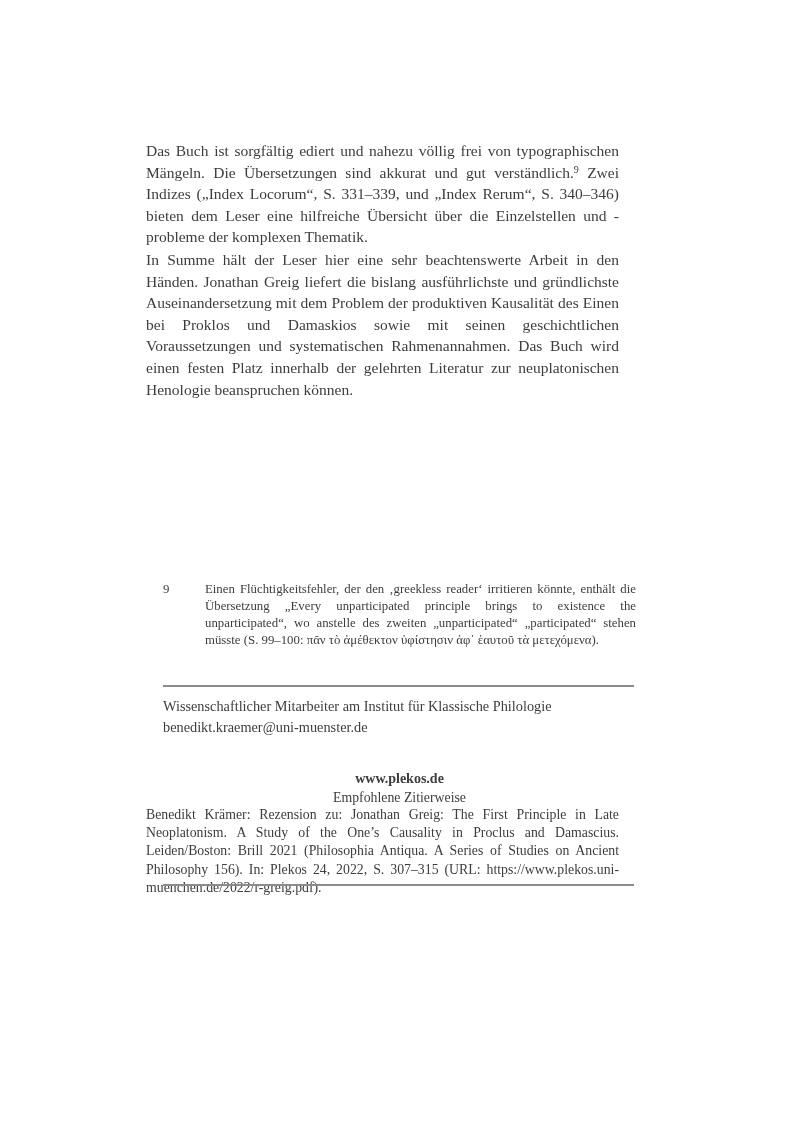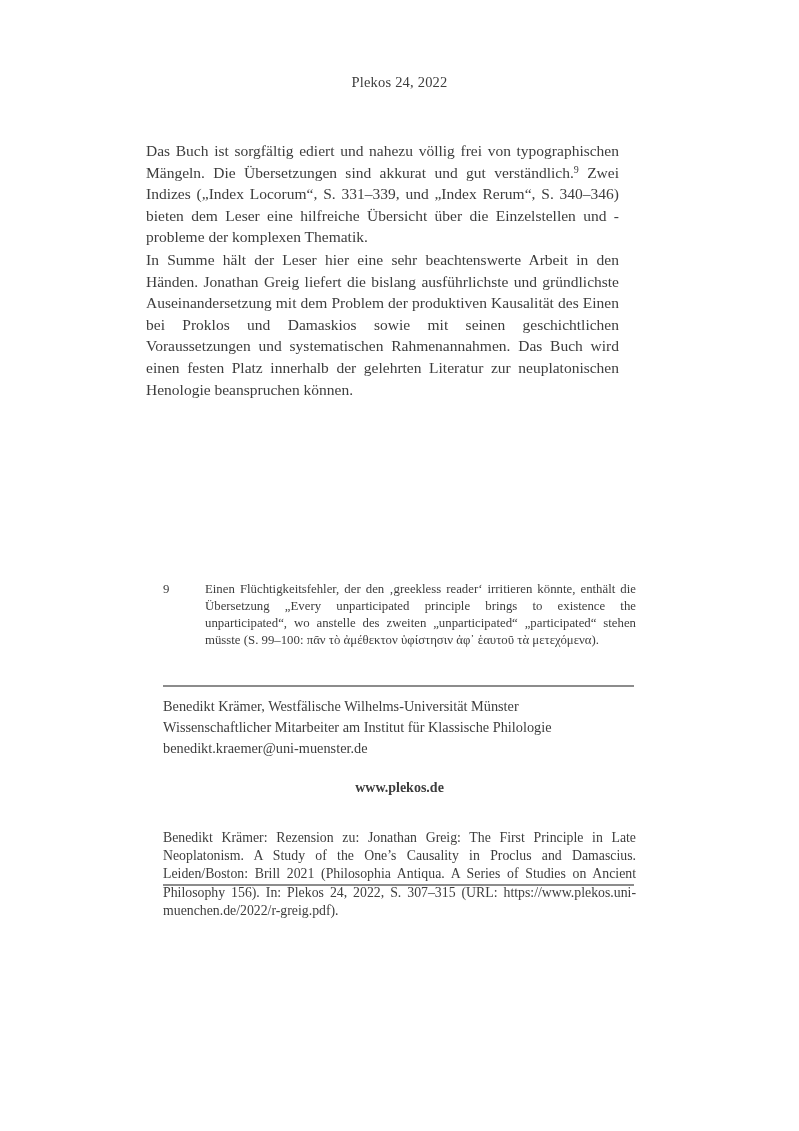--- a/index.html
+++ b/index.html
@@ -89,67 +89,64 @@
     line-height: 21px;
   }
   .site-url {
     position: absolute;
     top: 771px;
     left: 163px;
     width: 473px;
     text-align: center;
     font-weight: bold;
     font-size: 14px;
-    margin-top: 9px;
   }
   .cite-heading {
     position: absolute;
     top: 790px;
     left: 163px;
     width: 473px;
     text-align: center;
     font-size: 13.8px;
   }
   .citation {
     position: absolute;
     top: 806px;
-    left: 163px;
+    left: 146px;
     width: 473px;
     font-size: 13.8px;
     line-height: 18.2px;
     text-align: justify;
-    margin-top: 23px;
   }
 </style>
 </head>
 <body>
 
 <div class="page">
 
-  <div class="journal-title">Plekos 24, 2022</div>
 
 
   <div class="content">
     <p class="para"><span>Das Buch ist sorgfältig ediert und nahezu völlig frei von typographischen Mängeln. Die Übersetzungen sind akkurat und gut verständlich.</span><sup>9</sup><span> Zwei Indizes („Index Locorum“, S. 331–339, und „Index Rerum“, S. 340–346) bieten dem Leser eine hilfreiche Übersicht über die Einzelstellen und -probleme der komplexen Thematik.</span></p>
     <p class="para">In Summe hält der Leser hier eine sehr beachtenswerte Arbeit in den Händen. Jonathan Greig liefert die bislang ausführlichste und gründlichste Auseinandersetzung mit dem Problem der produktiven Kausalität des Einen bei Proklos und Damaskios sowie mit seinen geschichtlichen Voraussetzungen und systematischen Rahmenannahmen. Das Buch wird einen festen Platz innerhalb der gelehrten Literatur zur neuplatonischen Henologie beanspruchen können.</p>
   </div>
 
   <div class="footnote">
     <span class="fn-num">9</span>
     <span class="fn-text">Einen Flüchtigkeitsfehler, der den ‚greekless reader‘ irritieren könnte, enthält die Übersetzung „Every unparticipated principle brings to existence the unparticipated“, wo anstelle des zweiten „unparticipated“ „participated“ stehen müsste (S. 99–100: πᾶν τὸ ἀμέθεκτον ὑφίστησιν ἀφ᾽ ἑαυτοῦ τὰ μετεχόμενα).</span>
   </div>
 
   <hr class="rule rule-top">
 
   <div class="author-block">
-    <div>Benedikt Krämer, Westfälische Wilhelms-Universität Münster</div>
     <div>Wissenschaftlicher Mitarbeiter am Institut für Klassische Philologie</div>
     <div>benedikt.kraemer@uni-muenster.de</div>
   </div>
 
   <div class="site-url">www.plekos.de</div>
 
+  <div class="cite-heading">Empfohlene Zitierweise</div>
 
   <div class="citation">Benedikt Krämer: Rezension zu: Jonathan Greig: The First Principle in Late Neoplatonism. A Study of the One’s Causality in Proclus and Damascius. Leiden/Boston: Brill 2021 (Philosophia Antiqua. A Series of Studies on Ancient Philosophy 156). In: Plekos 24, 2022, S. 307–315 (URL: https://www.plekos.uni-muenchen.de/2022/r-greig.pdf).</div>
 
   <hr class="rule rule-bottom">
 
 </div>
 
 </body></html>

